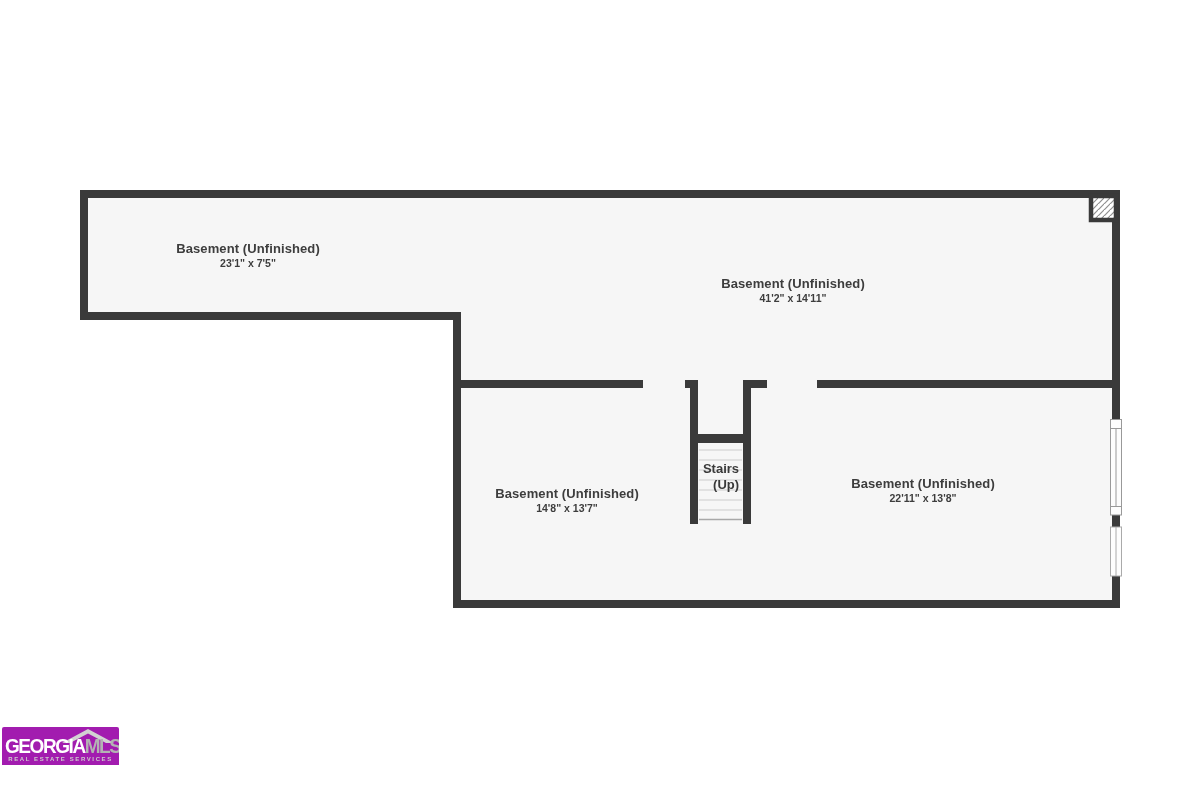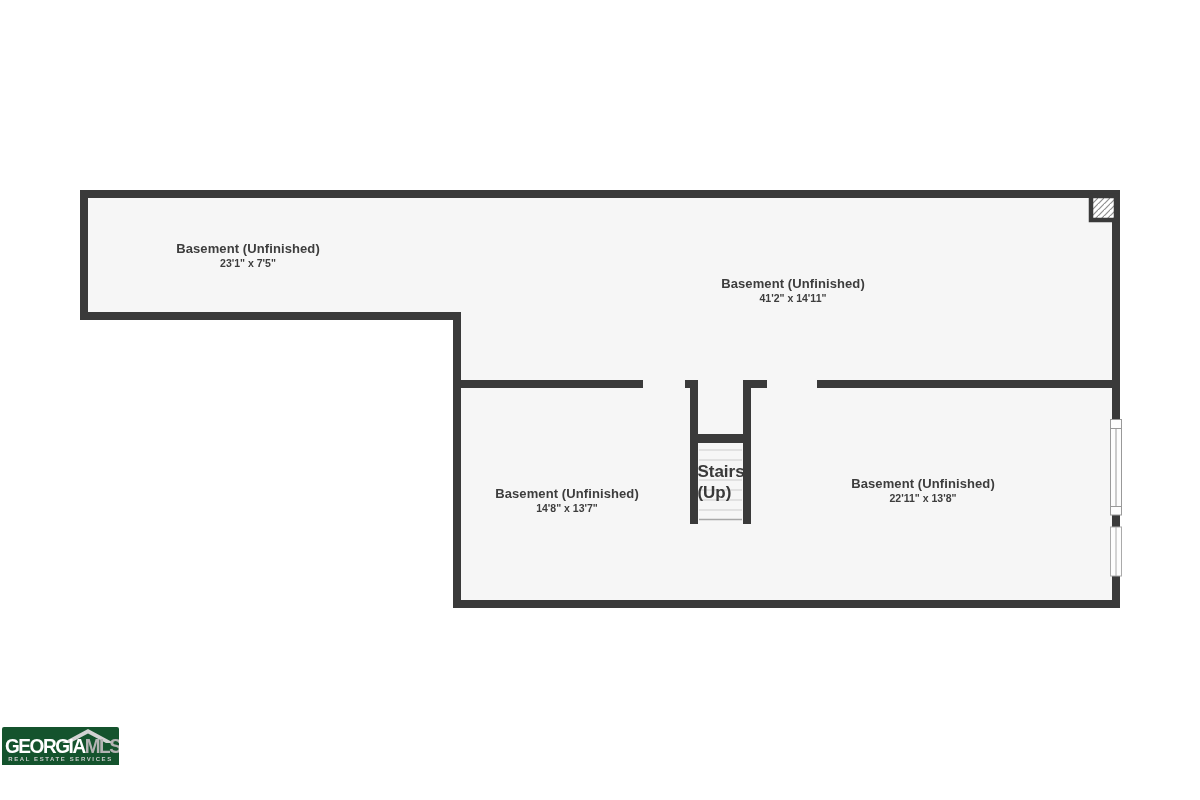--- a/index.html
+++ b/index.html
@@ -30,23 +30,23 @@
   .room-label .room-dims {
     display: block;
     font-size: 10.5px;
     font-weight: 700;
     margin-top: 1px;
   }
 
   .stairs-label {
     position: absolute;
     transform: translateX(-50%);
-    text-align: left;
+    text-align: right;
     color: #3a3a3a;
-    font-size: 17px;
+    font-size: 13px;
     font-weight: 700;
     line-height: 1.25;
     white-space: nowrap;
   }
   .stairs-label span { display: block; }
 
   .footer-disclaimer {
     position: absolute;
     left: 600px;
     top: 777px;
@@ -57,21 +57,21 @@
     letter-spacing: -0.2px;
     white-space: nowrap;
   }
 
   .logo {
     position: absolute;
     left: 2px;
     top: 727px;
     width: 117px;
     height: 38px;
-    background: #14532d;
+    background: #a21caf;
     border-radius: 2px 2px 0 0;
     overflow: hidden;
   }
   .logo .roof-icon {
     position: absolute;
     left: 60px;
     top: 2px;
     width: 52px;
     height: 14px;
   }

